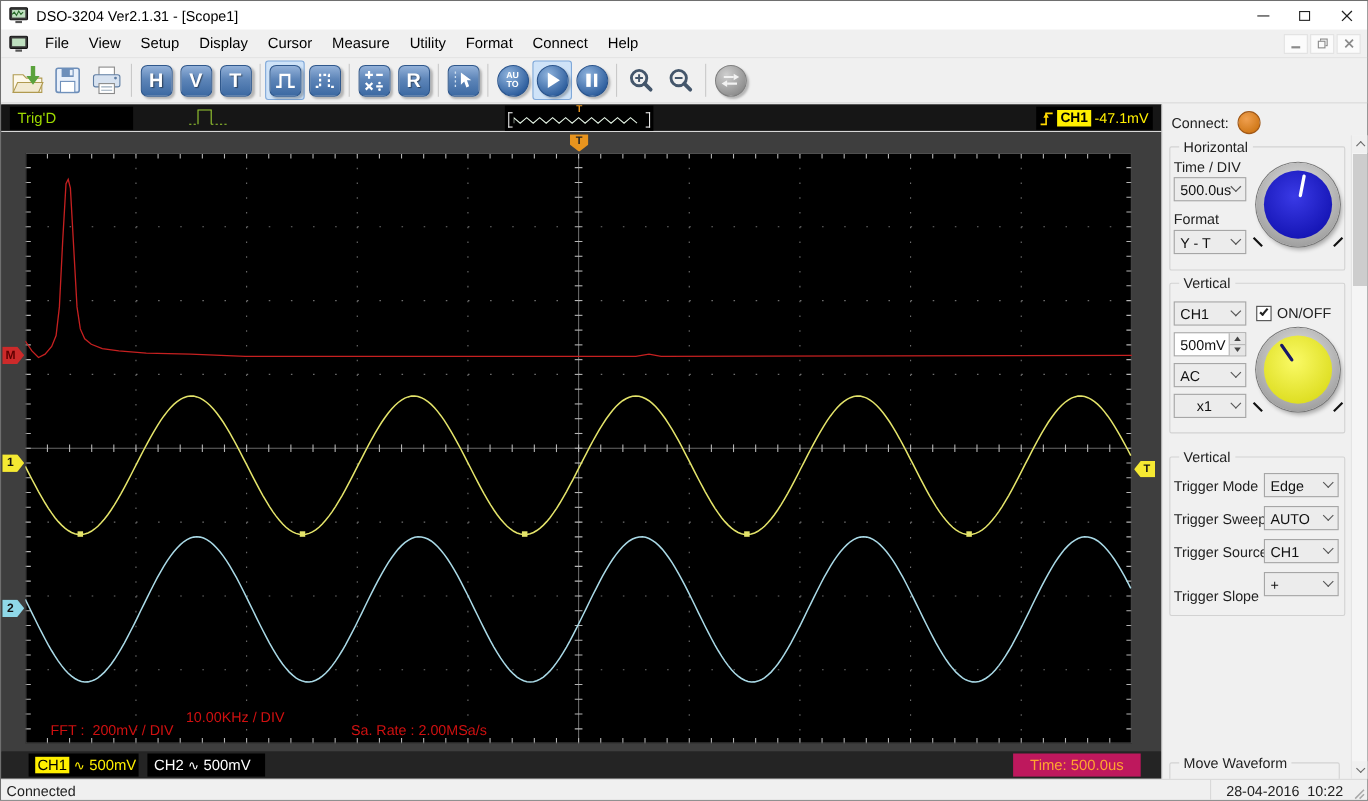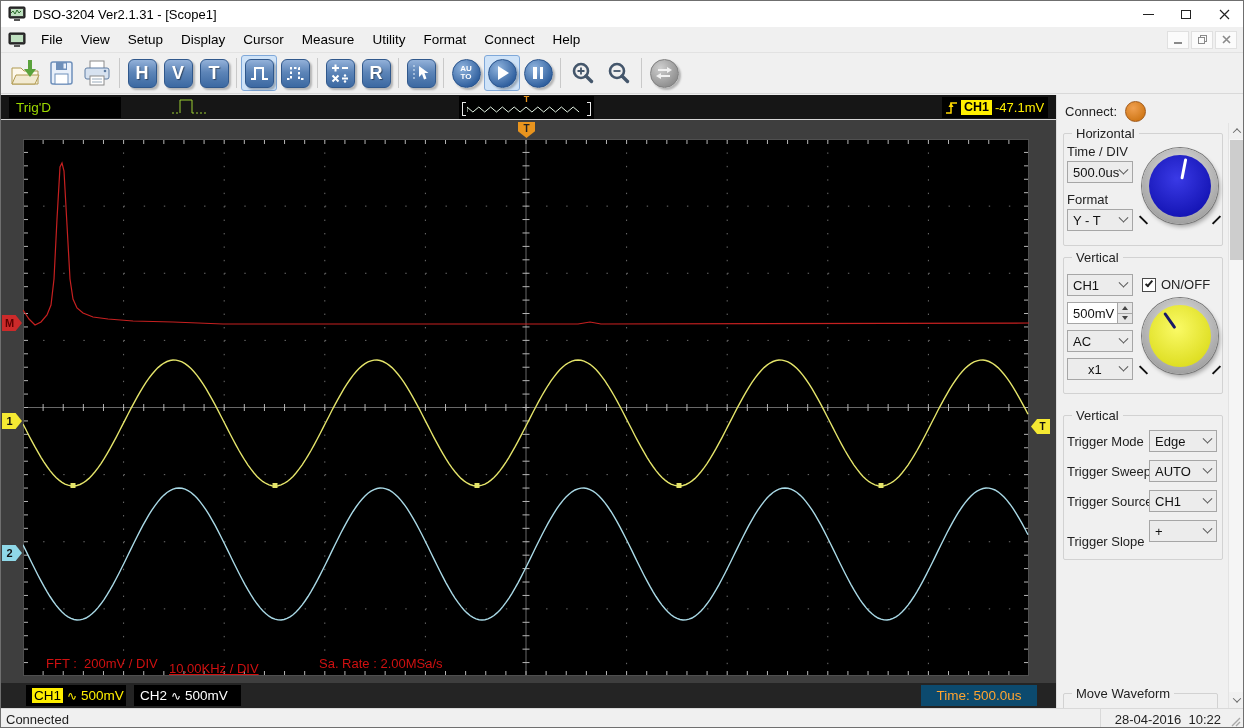--- a/index.html
+++ b/index.html
@@ -71,21 +71,21 @@
   .mk-m { background:#cc2a2a; color:#5e0000; }
   .mk-1 { background:#f5e932; color:#111; }
   .mk-2 { background:#8fd8e8; color:#111; }
   .mk-top { width:17px; height:16px; clip-path:polygon(0 0,100% 0,100% 58%,50% 100%,0 58%); background:#e8941e; color:#222; font-size:10px; padding-bottom:4px;}
   .mk-left { width:19px; height:15px; clip-path:polygon(100% 0,100% 100%,32% 100%,0 50%,32% 0); background:#f5e932; color:#111; font-size:10px; padding-left:4px;}
   .scope-bottombar { position:absolute; left:0; top:588px; width:100%; height:25px; background:#242424; }
   .ch-box { position:absolute; top:2px; height:21px; background:#000; display:flex; align-items:center; gap:4px; padding:0 6px; font-size:13.5px; }
   .ch1-tag { background:#ffef00; color:#000; padding:0 2px; }
   .c-yellow { color:#ffef00; } .c-cyan { color:#ffffff; }
   .sine-sym { font-family:"DejaVu Sans", sans-serif; font-size:12px; }
-  .time-box { position:absolute; left:920px; top:2px; width:116px; height:21px; background:#0c4a6e; color:#ffa430; font-size:13.5px; text-align:center; line-height:21px;}
+  .time-box { position:absolute; left:920px; top:2px; width:116px; height:21px; background:#be185d; color:#ffa430; font-size:13.5px; text-align:center; line-height:21px;}
   
   .panel { position:absolute; left:1055px; top:94px; width:172px; height:613px; background:#f0f0f0; border-left:1px solid #dcdcdc;}
   .connect-row { position:absolute; left:8px; top:6px; display:flex; align-items:center; gap:8px; }
   .led { width:21px; height:21px; border-radius:50%; background:radial-gradient(circle at 38% 32%, #f0a050, #d07818 75%); border:1px solid #a05818; }
   .gbox { position:absolute; border:1px solid #d2d2d2; border-radius:2px; }
   .gbox > .legend { position:absolute; top:-8px; left:8px; background:#f0f0f0; padding:0 4px; font-size:13px; color:#222; }
   .flabel { position:absolute; font-size:13px; color:#222; }
   .combo { position:absolute; height:22px; background:#ececec; border:1px solid #a6a6a6; display:flex; align-items:center; padding:0 5px; font-size:13px; color:#111; }
   .combo .chev { margin-left:auto; width:7px; height:7px; border-right:1.5px solid #555; border-bottom:1.5px solid #555; transform:rotate(45deg) translate(-2px,-2px); }
   .spinner { position:absolute; height:22px; width:66px; background:#fff; border:1px solid #a6a6a6; display:flex; align-items:center; padding-left:5px; font-size:13px;}
@@ -629,21 +629,21 @@
           <rect x="653.5" y="344" width="5" height="5" fill="#e4e46a"></rect>
           <rect x="855.5" y="344" width="5" height="5" fill="#e4e46a"></rect>
           <path d="M0,405.8L3,411.9L6,418.1L9,424.2L12,430.3L15,436.2L18,441.9L21,447.4L24,452.6L27,457.5L30,462.0L33,466.1L36,469.8L39,473.0L42,475.7L45,477.8L48,479.4L51,480.5L54,481.0L57,480.9L60,480.2L63,479.0L66,477.2L69,474.8L72,472.0L75,468.6L78,464.8L81,460.6L84,455.9L87,450.9L90,445.6L93,440.0L96,434.2L99,428.3L102,422.2L105,416.0L108,409.9L111,403.8L114,397.8L117,391.9L120,386.2L123,380.8L126,375.7L129,370.9L132,366.6L135,362.6L138,359.1L141,356.1L144,353.5L147,351.6L150,350.1L153,349.3L156,349.0L159,349.3L162,350.1L165,351.6L168,353.5L171,356.1L174,359.1L177,362.6L180,366.6L183,370.9L186,375.7L189,380.8L192,386.2L195,391.9L198,397.8L201,403.8L204,409.9L207,416.0L210,422.2L213,428.3L216,434.2L219,440.0L222,445.6L225,450.9L228,455.9L231,460.6L234,464.8L237,468.6L240,472.0L243,474.8L246,477.2L249,479.0L252,480.2L255,480.9L258,481.0L261,480.5L264,479.4L267,477.8L270,475.7L273,473.0L276,469.8L279,466.1L282,462.0L285,457.5L288,452.6L291,447.4L294,441.9L297,436.2L300,430.3L303,424.2L306,418.1L309,411.9L312,405.8L315,399.7L318,393.8L321,388.1L324,382.6L327,377.4L330,372.5L333,368.0L336,363.9L339,360.2L342,357.0L345,354.3L348,352.2L351,350.6L354,349.5L357,349.0L360,349.1L363,349.8L366,351.0L369,352.8L372,355.2L375,358.0L378,361.4L381,365.2L384,369.4L387,374.1L390,379.1L393,384.4L396,390.0L399,395.8L402,401.7L405,407.8L408,414.0L411,420.1L414,426.2L417,432.2L420,438.1L423,443.8L426,449.2L429,454.3L432,459.1L435,463.4L438,467.4L441,470.9L444,473.9L447,476.5L450,478.4L453,479.9L456,480.7L459,481.0L462,480.7L465,479.9L468,478.4L471,476.5L474,473.9L477,470.9L480,467.4L483,463.4L486,459.1L489,454.3L492,449.2L495,443.8L498,438.1L501,432.2L504,426.2L507,420.1L510,414.0L513,407.8L516,401.7L519,395.8L522,390.0L525,384.4L528,379.1L531,374.1L534,369.4L537,365.2L540,361.4L543,358.0L546,355.2L549,352.8L552,351.0L555,349.8L558,349.1L561,349.0L564,349.5L567,350.6L570,352.2L573,354.3L576,357.0L579,360.2L582,363.9L585,368.0L588,372.5L591,377.4L594,382.6L597,388.1L600,393.8L603,399.7L606,405.8L609,411.9L612,418.1L615,424.2L618,430.3L621,436.2L624,441.9L627,447.4L630,452.6L633,457.5L636,462.0L639,466.1L642,469.8L645,473.0L648,475.7L651,477.8L654,479.4L657,480.5L660,481.0L663,480.9L666,480.2L669,479.0L672,477.2L675,474.8L678,472.0L681,468.6L684,464.8L687,460.6L690,455.9L693,450.9L696,445.6L699,440.0L702,434.2L705,428.3L708,422.2L711,416.0L714,409.9L717,403.8L720,397.8L723,391.9L726,386.2L729,380.8L732,375.7L735,370.9L738,366.6L741,362.6L744,359.1L747,356.1L750,353.5L753,351.6L756,350.1L759,349.3L762,349.0L765,349.3L768,350.1L771,351.6L774,353.5L777,356.1L780,359.1L783,362.6L786,366.6L789,370.9L792,375.7L795,380.8L798,386.2L801,391.9L804,397.8L807,403.8L810,409.9L813,416.0L816,422.2L819,428.3L822,434.2L825,440.0L828,445.6L831,450.9L834,455.9L837,460.6L840,464.8L843,468.6L846,472.0L849,474.8L852,477.2L855,479.0L858,480.2L861,480.9L864,481.0L867,480.5L870,479.4L873,477.8L876,475.7L879,473.0L882,469.8L885,466.1L888,462.0L891,457.5L894,452.6L897,447.4L900,441.9L903,436.2L906,430.3L909,424.2L912,418.1L915,411.9L918,405.8L921,399.7L924,393.8L927,388.1L930,382.6L933,377.4L936,372.5L939,368.0L942,363.9L945,360.2L948,357.0L951,354.3L954,352.2L957,350.6L960,349.5L963,349.0L966,349.1L969,349.8L972,351.0L975,352.8L978,355.2L981,358.0L984,361.4L987,365.2L990,369.4L993,374.1L996,379.1L999,384.4L1002,390.0L1005,395.8" fill="none" stroke="#a9d9e6" stroke-width="1.4"></path>
         </svg>
       <div class="marker mk-top" style="left:517px; top:2px;">T</div>
       <div class="marker mk-right mk-m" style="left:1px; top:195px;">M</div>
       <div class="marker mk-right mk-1" style="left:1px; top:293px;">1</div>
       <div class="marker mk-right mk-2" style="left:1px; top:425px;">2</div>
       <div class="marker mk-left" style="left:1030px; top:299px;">T</div>
       <span class="fft-text" style="left:45px; top:536px;">FFT :  200mV / DIV</span>
-      <span class="fft-text" style="left:168px; top:541px;text-decoration:underline;">10.00KHz / DIV</span>
+      <span class="fft-text" style="left:168px; top:524px;">10.00KHz / DIV</span>
       <span class="fft-text" style="left:318px; top:536px;">Sa. Rate : 2.00MSa/s</span>
     </div>
 
     <div class="scope-bottombar">
       <div class="ch-box" style="left:25px; width:100px;">
         <span class="ch1-tag">CH1</span>
         <span class="c-yellow sine-sym">∿</span>
         <span class="c-yellow">500mV</span>
       </div>
       <div class="ch-box" style="left:133px; width:107px;">

